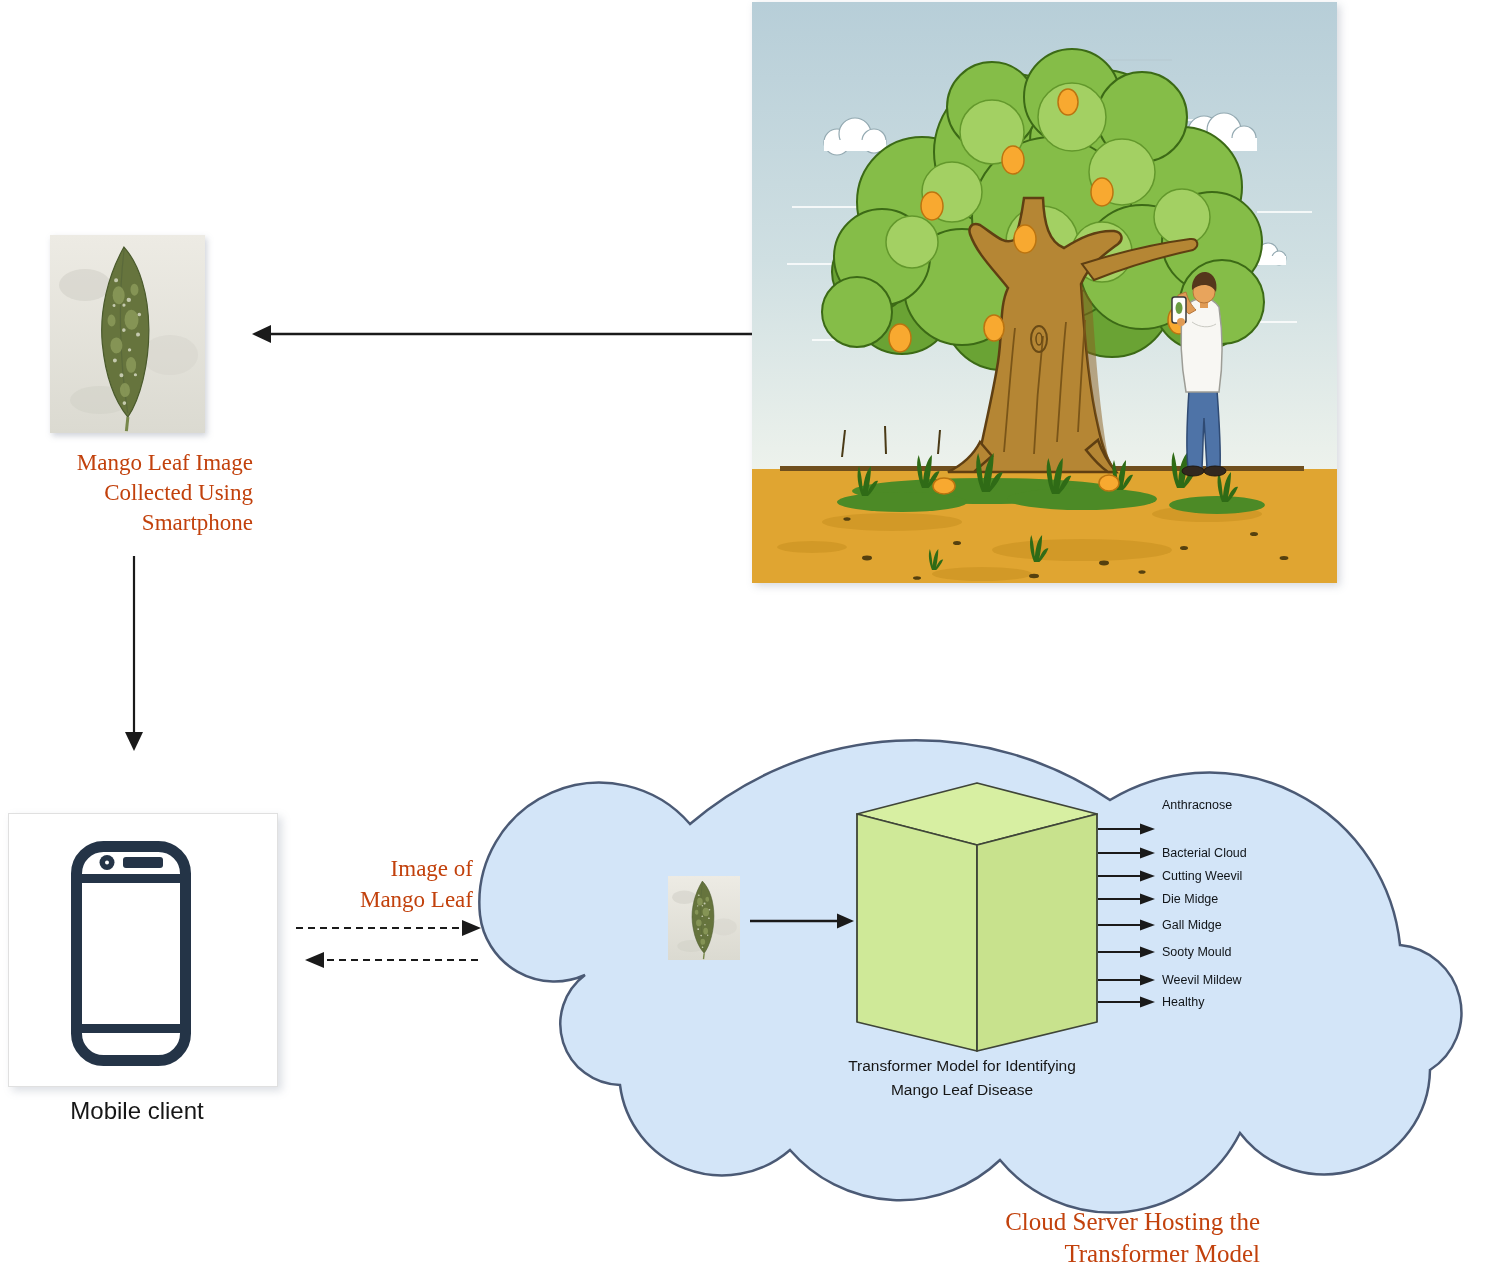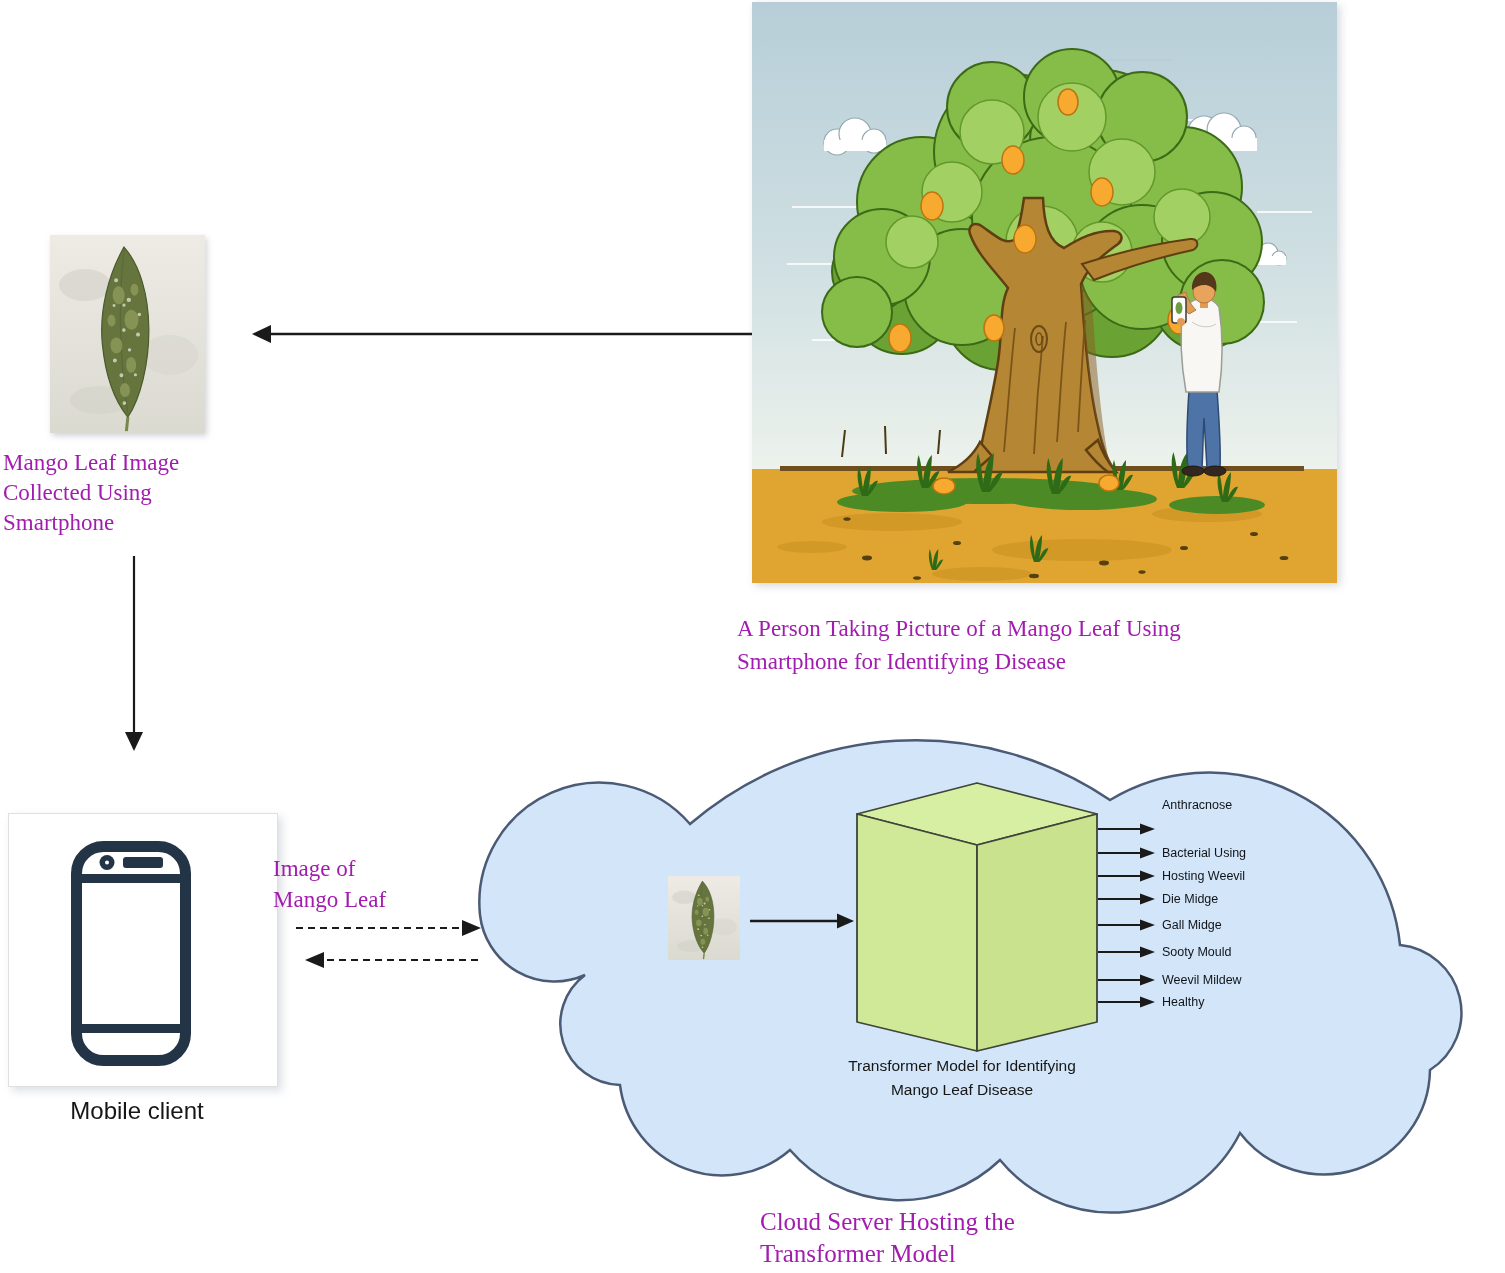--- a/index.html
+++ b/index.html
@@ -1,19 +1,19 @@
 <!DOCTYPE html>
 <html><head>
 <meta charset="utf-8">
 <style>
   html,body{margin:0;padding:0;background:#ffffff;}
   #canvas{position:relative;width:1505px;height:1273px;background:#ffffff;overflow:hidden;
           font-family:"Liberation Serif", serif;color:#111;}
   .abs{position:absolute;}
-  .caption-serif{white-space:pre-line;text-align:left;color:#a21caf;
+  .caption-serif{white-space:pre-line;text-align:right;color:#c2410c;
                  font-family:"Liberation Serif", serif;}
   .caption-sans{white-space:pre-line;text-align:center;color:#161616;
                 font-family:"Liberation Sans", sans-serif;}
   #tree-caption{left:737px;top:612px;width:600px;font-size:23px;line-height:33px;}
   #leaf-caption{left:3px;top:448px;width:250px;font-size:23px;line-height:30px;}
   #req-label{left:273px;top:853px;width:200px;font-size:23px;line-height:31px;}
   #resp-label{left:273px;top:963px;width:200px;font-size:23px;line-height:31px;}
   #cloud-caption{left:760px;top:1206px;width:500px;font-size:25px;line-height:32px;}
   #transformer-label{left:762px;top:1054px;width:400px;font-size:15.5px;line-height:24px;}
   #mobile-label{left:37px;top:1097px;width:200px;font-size:24px;}
@@ -323,41 +323,39 @@
     <svg class="abs" style="left:62px;top:27px;" width="120" height="225" viewBox="0 0 120 225">
       <rect x="5.5" y="5.5" width="109" height="214" rx="27" fill="#ffffff" stroke="#243447" stroke-width="11"></rect>
       <circle cx="36" cy="21.5" r="7.5" fill="#243447"></circle>
       <circle cx="36" cy="21.5" r="2" fill="#ffffff"></circle>
       <rect x="52" y="16" width="40" height="11" rx="3" fill="#243447"></rect>
       <rect x="10" y="33" width="100" height="9" fill="#243447"></rect>
       <rect x="10" y="183" width="100" height="9" fill="#243447"></rect>
     </svg>
   </div>
 
-  <div id="tree-caption" class="abs caption-serif">A Person Taking Picture of a Mango Leaf Using
-Smartphone for Identifying Disease</div>
 
   <div id="leaf-caption" class="abs caption-serif">Mango Leaf Image
 Collected Using
 Smartphone</div>
 
   <div id="req-label" class="abs caption-serif">Image of
 Mango Leaf</div>
 
 
   <div id="mobile-label" class="abs caption-sans">Mobile client</div>
 
   <div id="cloud-caption" class="abs caption-serif">Cloud Server Hosting the
 Transformer Model</div>
 
   <div id="transformer-label" class="abs caption-sans">Transformer Model for Identifying
 Mango Leaf Disease</div>
 
   <div class="disease-label" style="top:796px;">Anthracnose</div>
-  <div class="disease-label" style="top:844px;">Bacterial Using</div>
-  <div class="disease-label" style="top:867px;">Hosting Weevil</div>
+  <div class="disease-label" style="top:844px;">Bacterial Cloud</div>
+  <div class="disease-label" style="top:867px;">Cutting Weevil</div>
   <div class="disease-label" style="top:890px;">Die Midge</div>
   <div class="disease-label" style="top:916px;">Gall Midge</div>
   <div class="disease-label" style="top:943px;">Sooty Mould</div>
   <div class="disease-label" style="top:971px;">Weevil Mildew</div>
   <div class="disease-label" style="top:993px;">Healthy</div>
 
 </div>
 
 </body></html>

